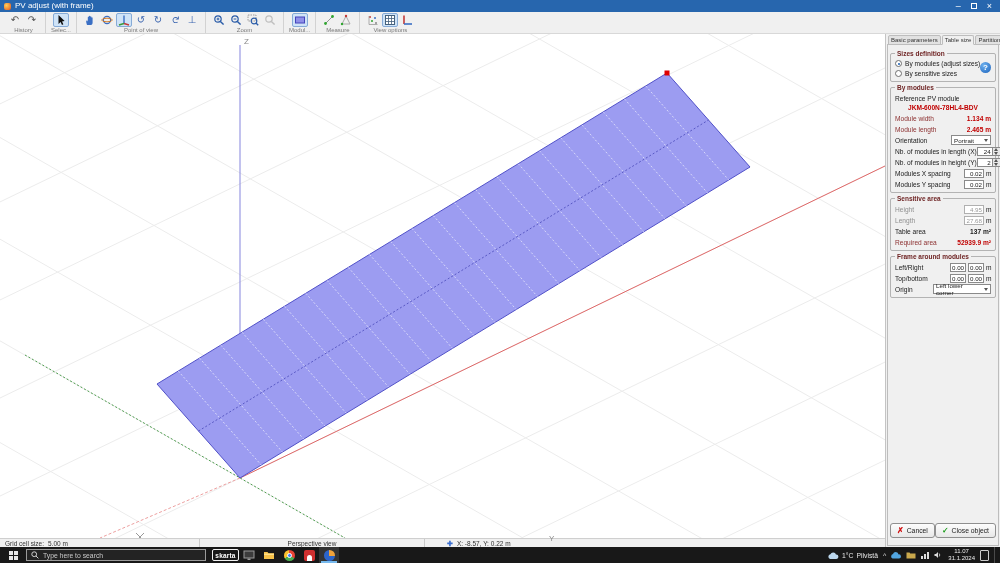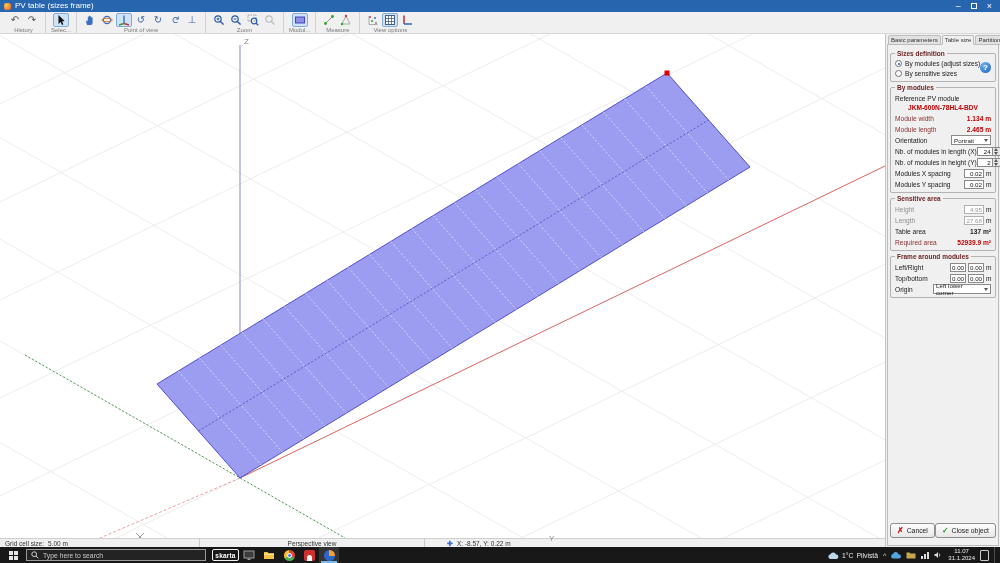--- a/index.html
+++ b/index.html
@@ -95,21 +95,21 @@
   .notif{width:9px;height:11px;border:1px solid #ccc;border-radius:1px}
   .sep-edge{width:3px;height:16px;border-left:1px solid #4a4a4a}
 </style>
 </head>
 <body>
 
 <div class="app">
 
   <div class="titlebar">
     <span class="app-ico"></span>
-    <span class="ttl">PV table (sizes frame)</span>
+    <span class="ttl">PV adjust (with frame)</span>
     <span class="win-controls">
       <span>–</span>
       <span class="maxbox"></span>
       <span>×</span>
     </span>
   </div>
 
   <div class="toolbar">
     <div class="tgroup">
       <div class="ticons">

